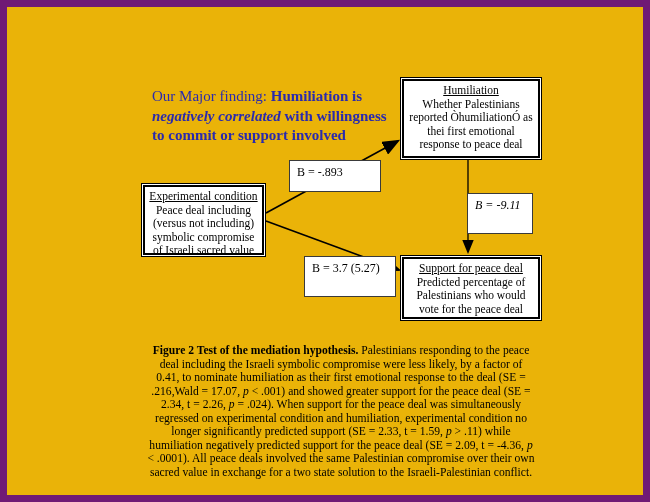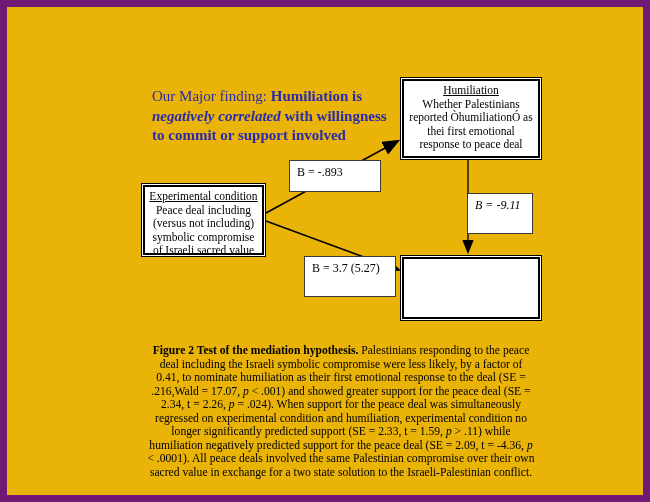--- a/index.html
+++ b/index.html
@@ -63,20 +63,22 @@
     <div class="box-title">Experimental condition</div>
     <div class="box-body">Peace deal including (versus not including) symbolic compromise of Israeli sacred value</div>
   </div>
 
   <div class="dbox" style="left:395px;top:72px;width:138px;height:79px;">
     <div class="box-title">Humiliation</div>
     <div class="box-body">Whether Palestinians reported ÒhumiliationÓ as thei first emotional response to peace deal</div>
   </div>
 
   <div class="dbox" style="left:395px;top:250px;width:138px;height:62px;">
+    <div class="box-title">Support for peace deal</div>
+    <div class="box-body">Predicted percentage of Palestinians who would vote for the peace deal</div>
   </div>
 
   <div class="plabel" style="left:282px;top:153px;width:92px;height:32px;">B = -.893</div>
 
   <div class="plabel" style="left:460px;top:186px;width:66px;height:41px;font-style:italic;">B = -9.11</div>
 
   <div class="plabel" style="left:273px;top:249px;width:92px;height:41px;margin-left:24px;">B = 3.7 (5.27)</div>
 
   <div id="caption"><span class="seg-b">Figure 2 Test of the mediation hypothesis.</span><span class="seg-r"> Palestinians responding to the peace deal including the Israeli symbolic compromise were less likely, by a factor of 0.41, to nominate humiliation as their first emotional response to the deal (SE = .216,Wald = 17.07, </span><span class="seg-i">p</span><span class="seg-r"> &lt; .001) and showed greater support for the peace deal (SE = 2.34, t = 2.26, </span><span class="seg-i">p</span><span class="seg-r"> = .024). When support for the peace deal was simultaneously regressed on experimental condition and humiliation, experimental condition no longer significantly predicted support (SE = 2.33, t = 1.59, </span><span class="seg-i">p</span><span class="seg-r"> &gt; .11) while humiliation negatively predicted support for the peace deal (SE = 2.09, t = -4.36, </span><span class="seg-i">p</span><span class="seg-r"> &lt; .0001). All peace deals involved the same Palestinian compromise over their own sacred value in exchange for a two state solution to the Israeli-Palestinian conflict.</span></div>
 

